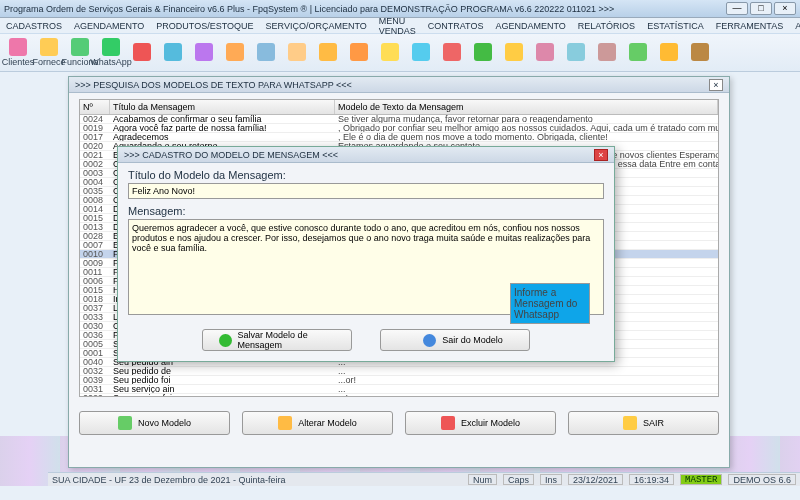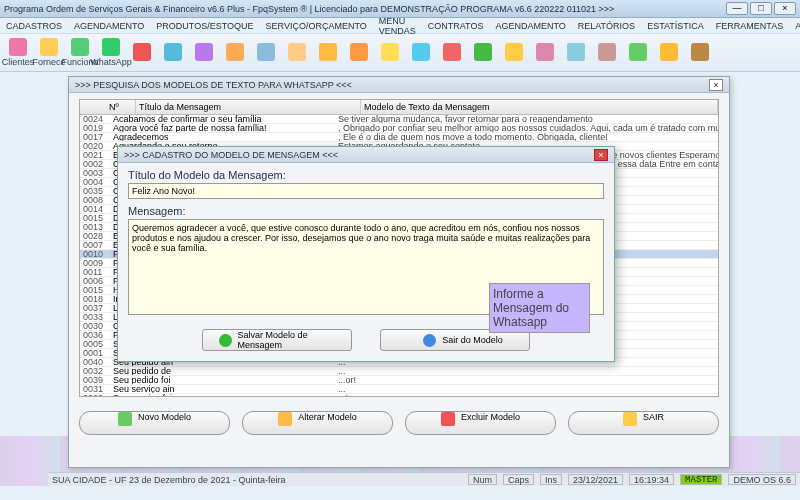--- a/index.html
+++ b/index.html
@@ -16,38 +16,38 @@
 .workspace { position: relative; height: 414px; background: #e8f0f8; }
 .bgdeco { position: absolute; bottom: 0; left: 0; right: 0; height: 50px; background: repeating-linear-gradient(90deg,#b8c,#d8e 30px,#9bc 60px); opacity: .3; }
 
 .window1 { position: absolute; left: 68px; top: 4px; width: 662px; height: 392px; background: #f2f4f8; border: 1px solid #8aa; box-shadow: 2px 2px 6px rgba(0,0,0,.2); }
 .w1head { height: 16px; background: linear-gradient(#e2eaf2,#cdd8e6); display: flex; align-items: center; padding: 0 6px; color: #234; font-size: 9px; border-bottom: 1px solid #abc; }
 .w1head .x { margin-left: auto; width: 14px; height: 12px; background: #fff; border: 1px solid #888; text-align: center; line-height: 10px; cursor: pointer; }
 .w1body { padding: 6px 10px; }
 .grid { border: 1px solid #aaa; background: #fff; height: 298px; overflow: hidden; font-size: 8px; }
 .gridhead { display: flex; background: linear-gradient(#f8f8f8,#e4e4e4); border-bottom: 1px solid #bbb; }
 .gridhead div { padding: 2px 3px; border-right: 1px solid #ccc; }
-.gh1 { width: 30px; margin-left: 26px; } .gh2 { width: 225px; } .gh3 { flex: 1; }
+.gh1 { width: 30px; } .gh2 { width: 225px; } .gh3 { flex: 1; }
 .gridrow { display: flex; border-bottom: 1px solid #eee; height: 9px; line-height: 9px; }
 .gridrow.sel { background: #c4d4ec; }
 .gridrow div { padding: 0 3px; overflow: hidden; white-space: nowrap; }
 .gc1 { width: 30px; color: #555; } .gc2 { width: 225px; } .gc3 { flex: 1; color: #444; }
 .w1foot { display: flex; gap: 12px; padding: 8px 10px; }
-.btn1 { flex: 1; height: 24px; background: linear-gradient(#fafafa,#e4e4e4); border: 1px solid #999; border-radius: 11px; display: flex; justify-content: center; gap: 6px; cursor: pointer; font-size: 9px; }
+.btn1 { flex: 1; height: 24px; background: linear-gradient(#fafafa,#e4e4e4); border: 1px solid #999; border-radius: 3px; display: flex; align-items: center; justify-content: center; gap: 6px; cursor: pointer; font-size: 9px; }
 .btn1 .bi { width: 14px; height: 14px; border-radius: 2px; }
 
 .window2 { position: absolute; left: 117px; top: 74px; width: 498px; height: 216px; background: #f2f4f8; border: 1px solid #7a9; box-shadow: 3px 3px 10px rgba(0,0,0,.3); }
 .w2head { height: 16px; background: linear-gradient(#e2eaf2,#cdd8e6); display: flex; align-items: center; padding: 0 6px; font-size: 9px; color: #234; border-bottom: 1px solid #abc; }
 .w2head .x { margin-left: auto; width: 14px; height: 12px; background: #d44; color: #fff; border: 1px solid #a22; text-align: center; line-height: 10px; cursor: pointer; }
 .w2body { padding: 6px 10px; }
 .fldlbl { font-size: 11px; color: #234; margin-bottom: 2px; }
 .fldinp { width: 100%; height: 16px; border: 1px solid #999; background: #fffee8; padding: 1px 3px; font-size: 9px; margin-bottom: 6px; }
 .fldta { width: 100%; height: 96px; border: 1px solid #999; background: #fffee8; padding: 3px; font-size: 9px; resize: none; position: relative; }
 .tarow { position: relative; }
-.hint { position: absolute; right: 14px; top: 64px; width: 101px; background: #c4b5fd; border: 1px solid #999; padding: 3px; font-size: 12px; color: #444; }
+.hint { position: absolute; right: 14px; top: 64px; width: 80px; background: #0ea5e9; border: 1px solid #999; padding: 3px; font-size: 10px; color: #444; }
 .w2foot { display: flex; gap: 28px; justify-content: center; padding: 6px; }
 .btn2 { width: 150px; height: 22px; background: linear-gradient(#fafafa,#e4e4e4); border: 1px solid #999; border-radius: 3px; display: flex; align-items: center; justify-content: center; gap: 6px; cursor: pointer; font-size: 9px; padding-left: 16px; }
 .btn2 .bi { width: 13px; height: 13px; border-radius: 50%; }
 
 .statusbar { position: absolute; bottom: 0; left: 0; right: 0; height: 14px; background: #e4e8ee; border-top: 1px solid #bcd; display: flex; align-items: center; padding: 0 4px; font-size: 8px; color: #345; gap: 6px; margin-left: 48px; }
 .statusbar .sp { flex: 1; }
 .sbx { border: 1px solid #bbb; padding: 0 4px; height: 11px; line-height: 11px; }
 .sbx.g { background: #84cc16; color: #030; font-family: Liberation Mono, monospace; }
 </style>
 </head>

